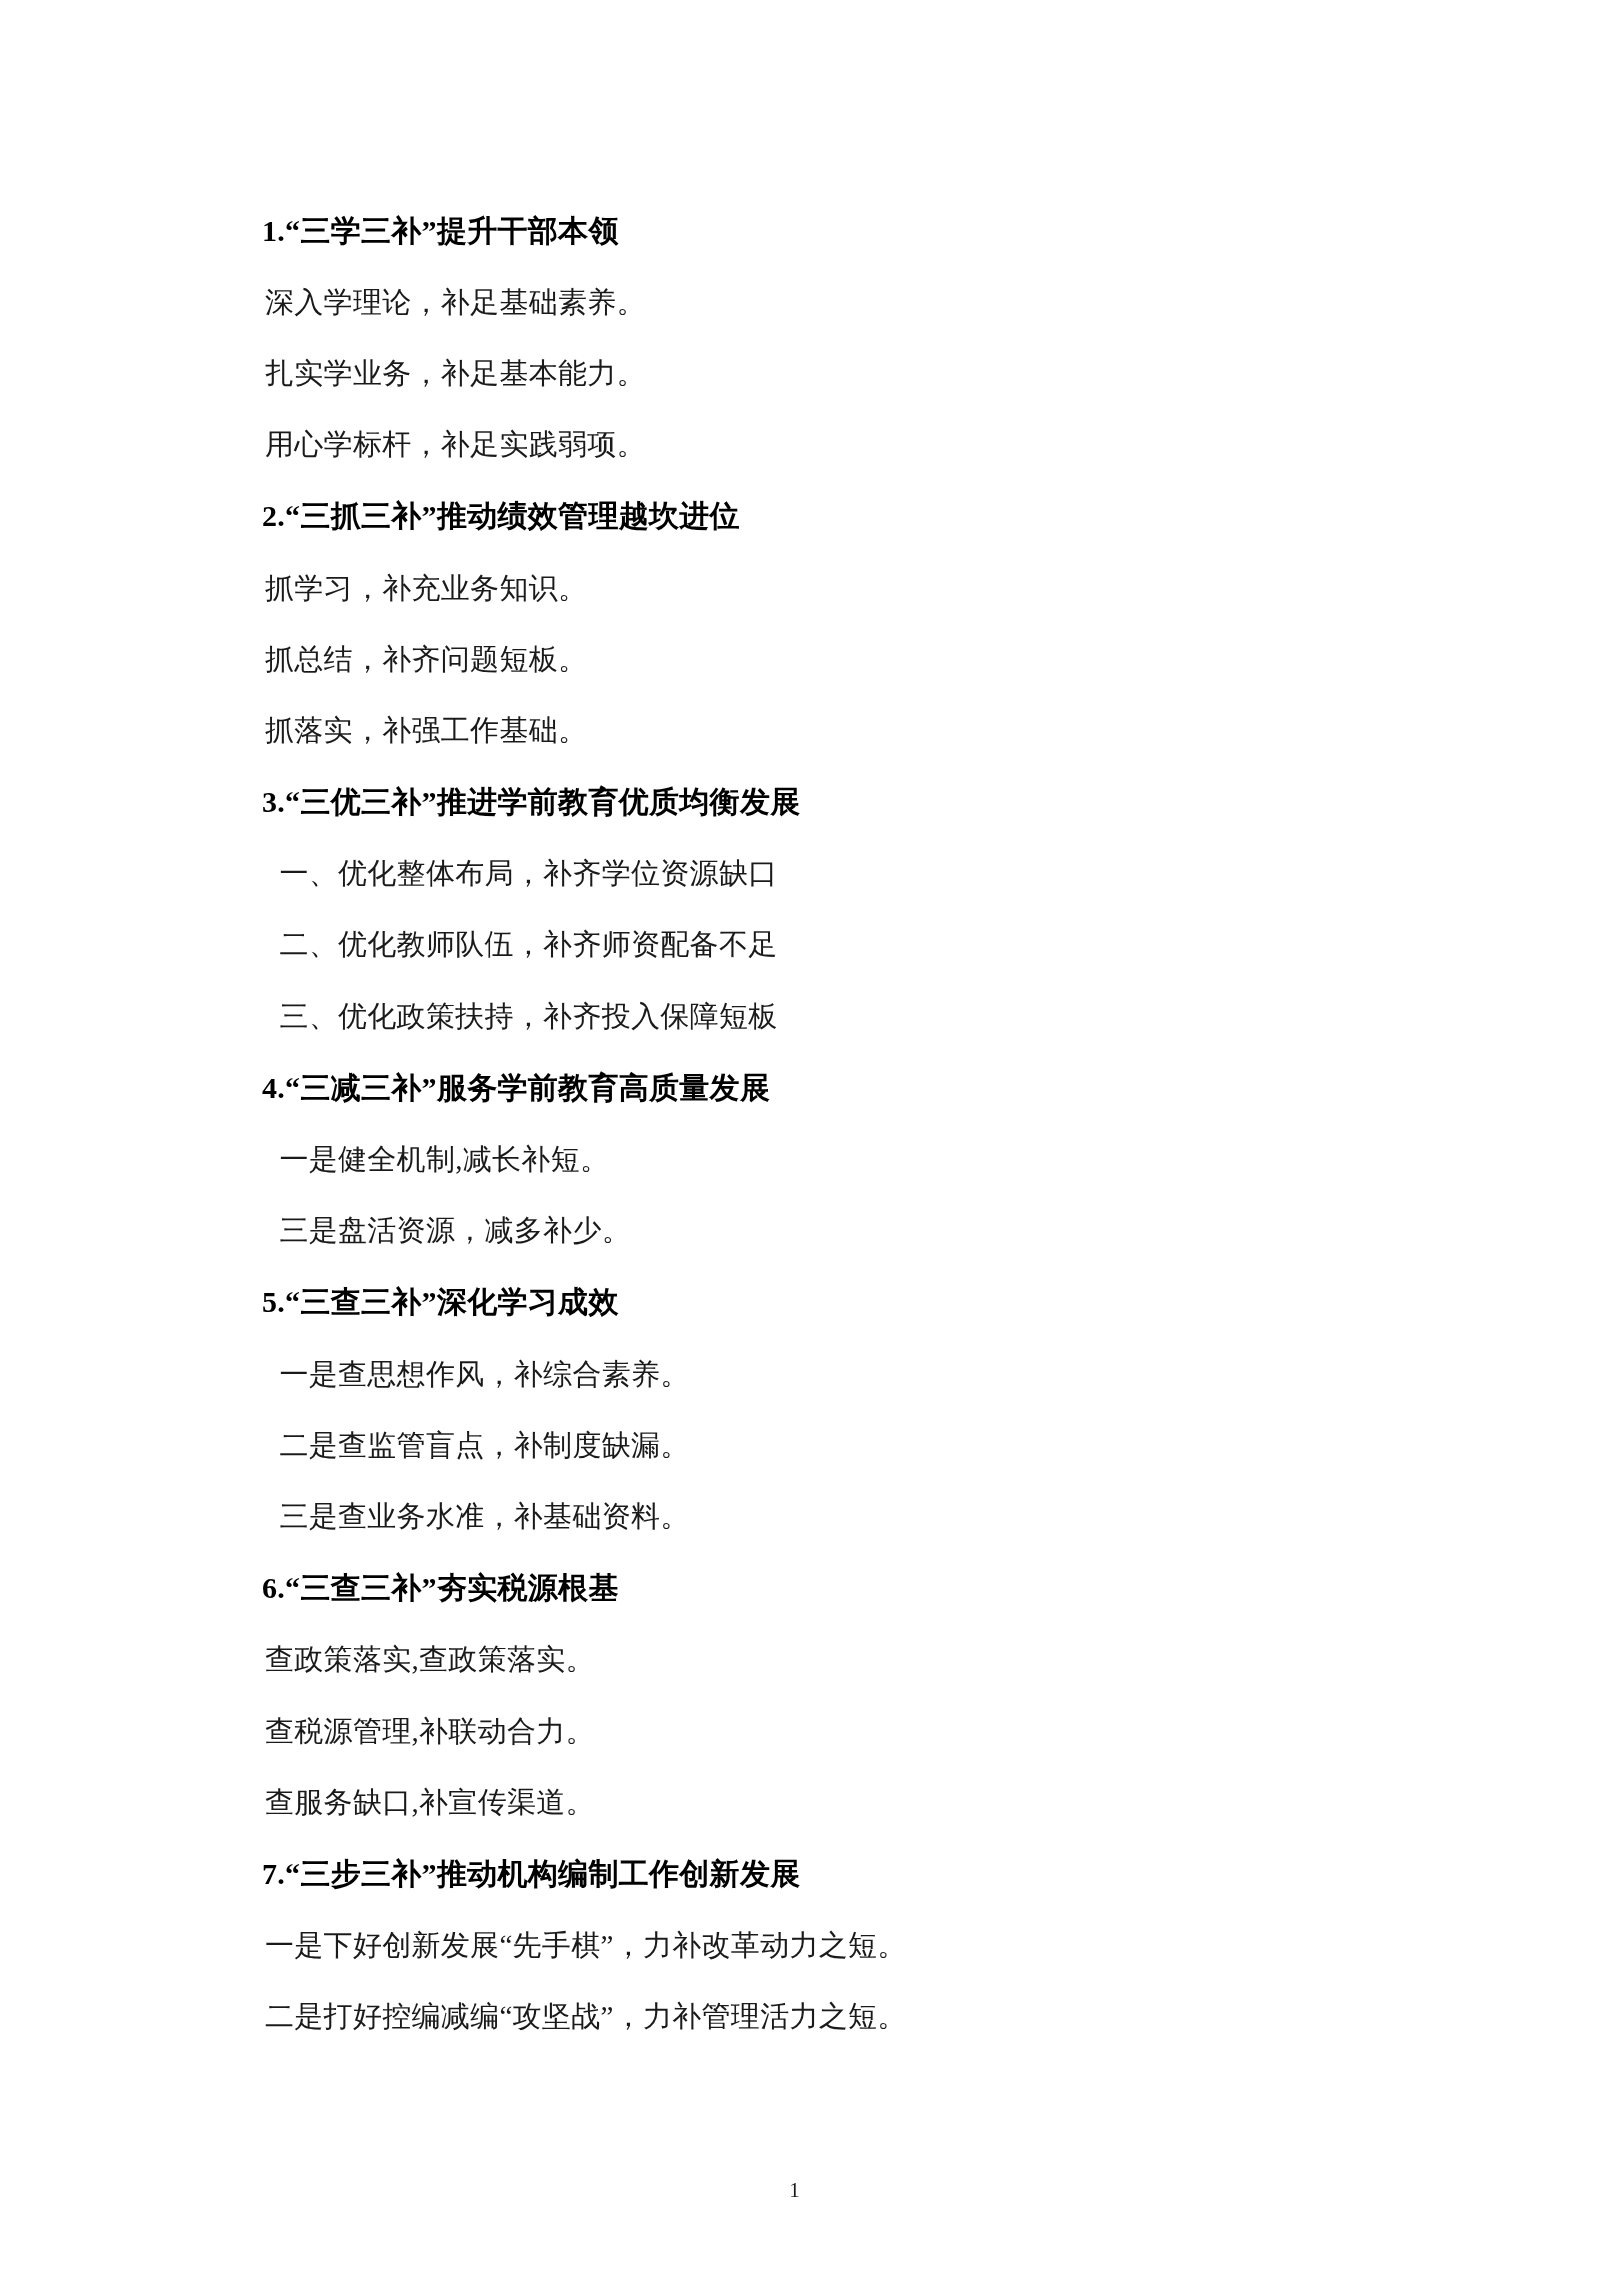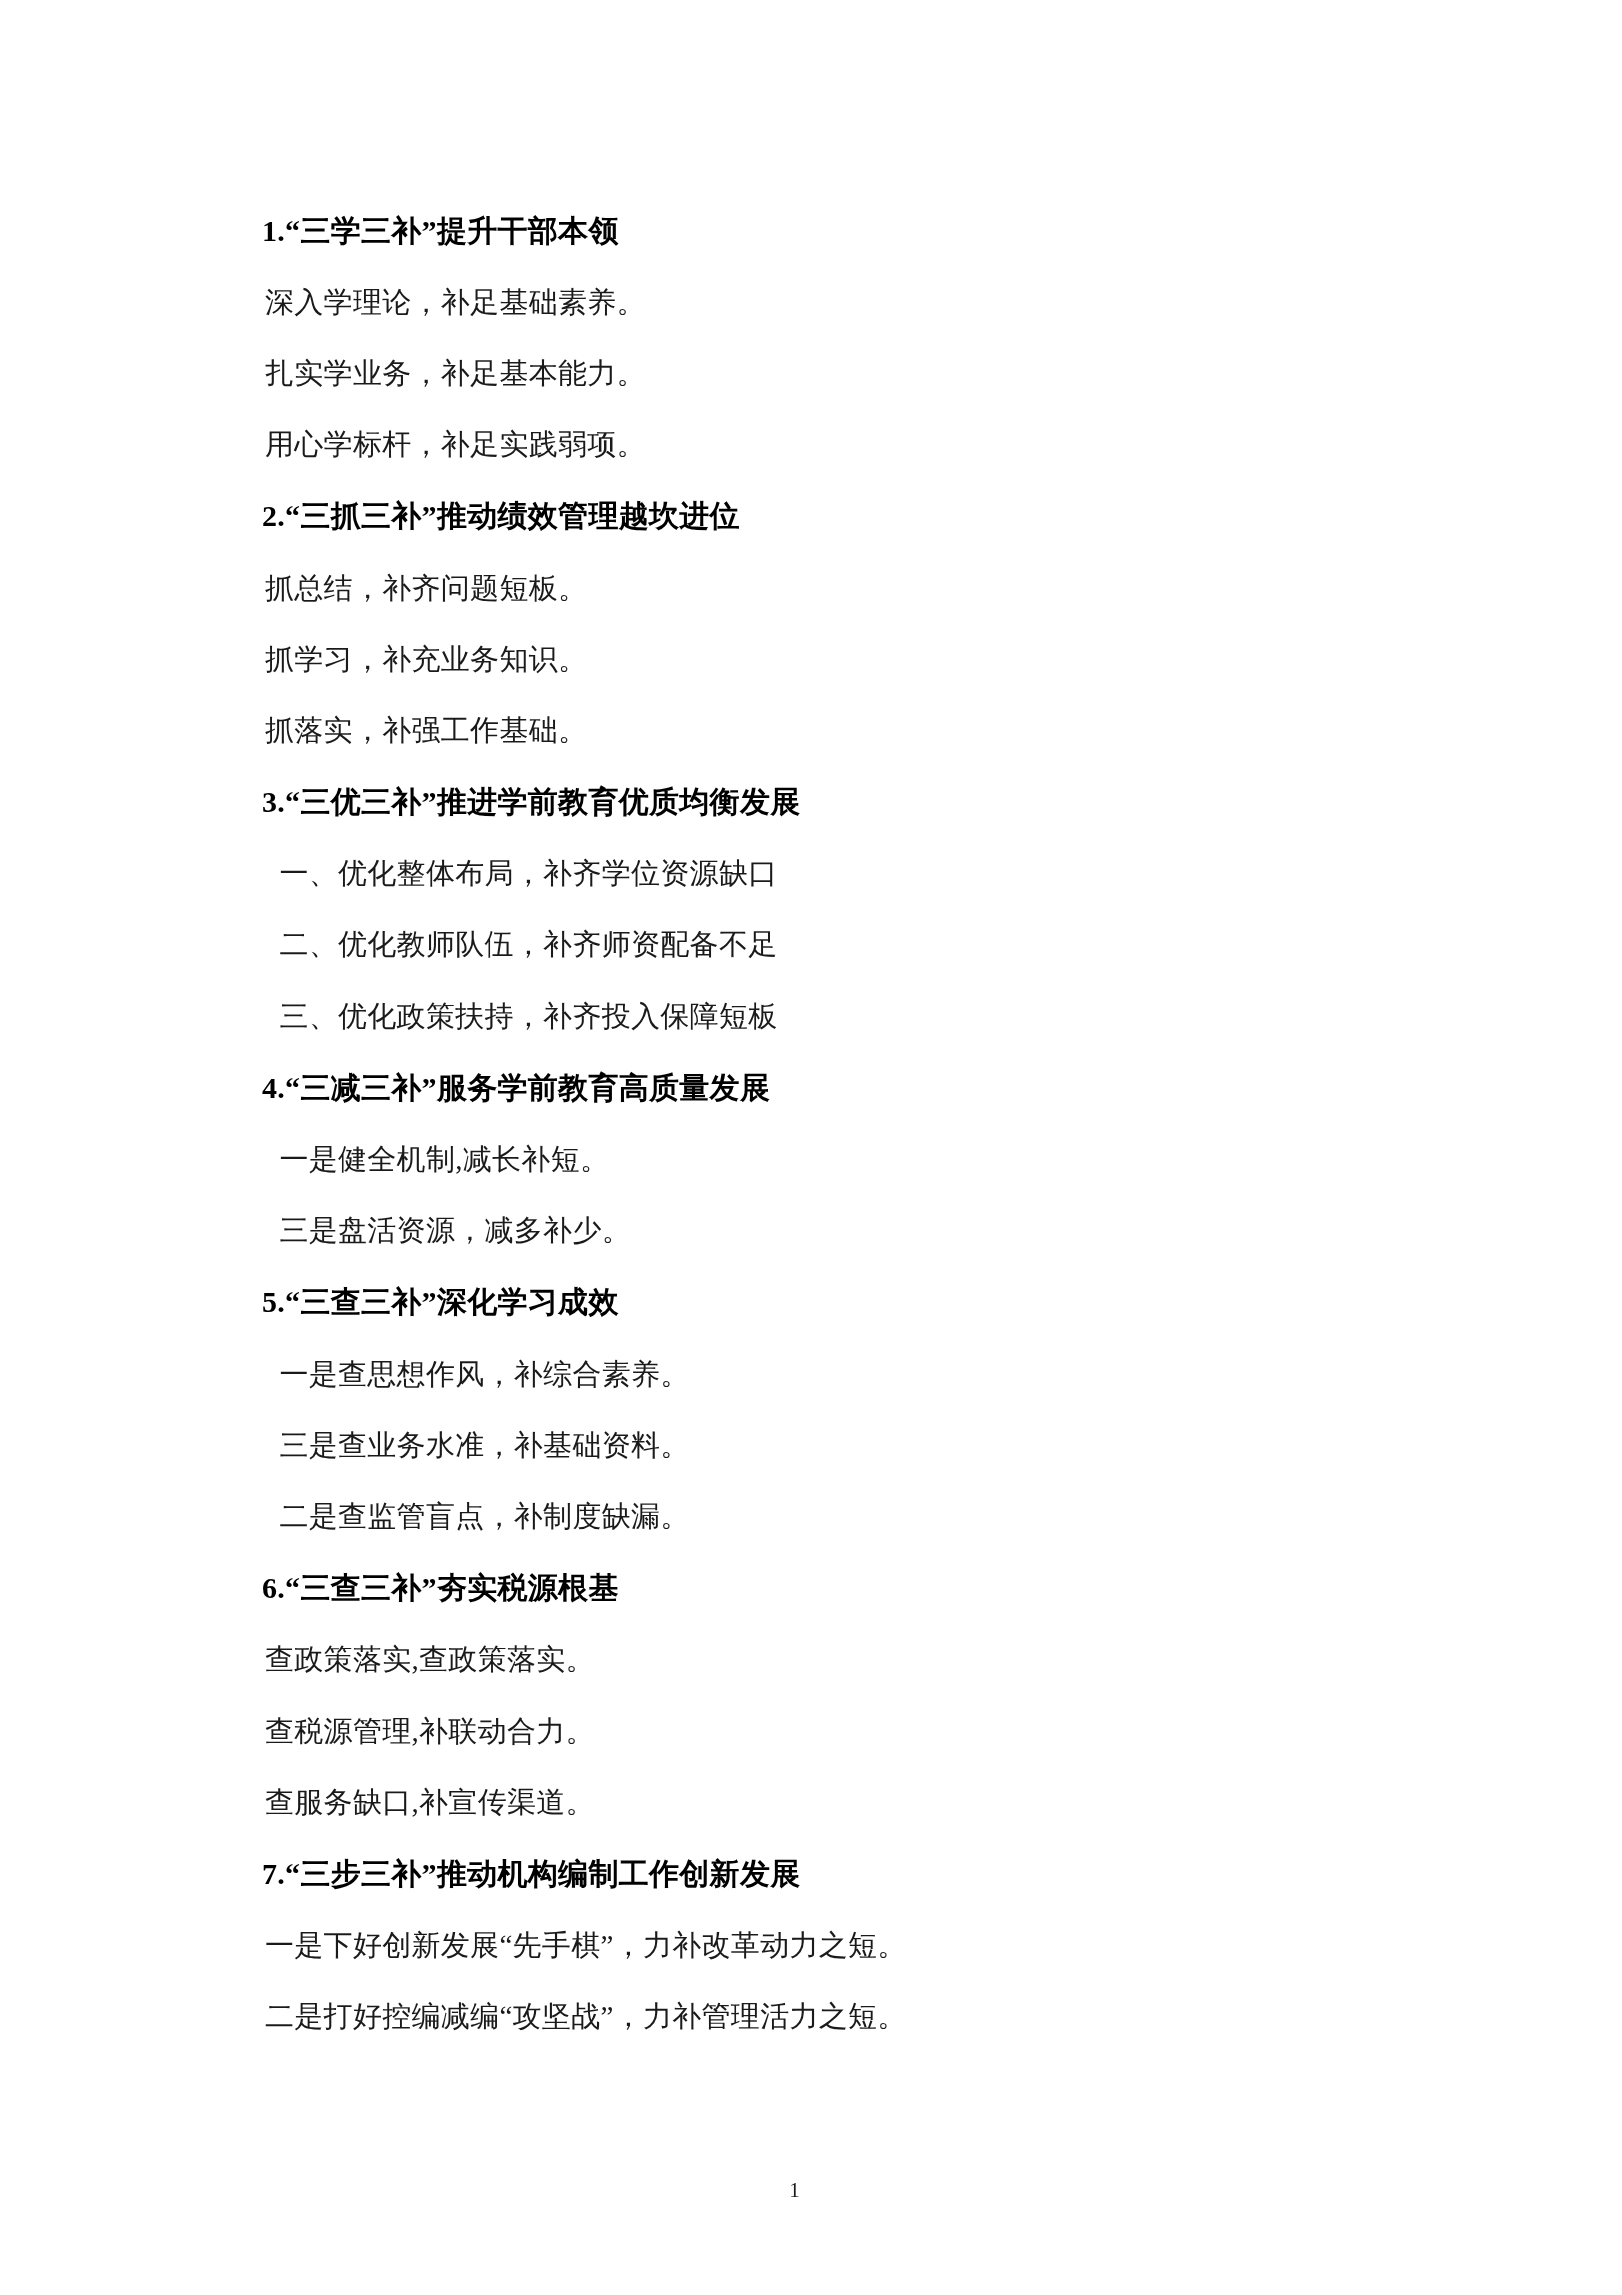--- a/index.html
+++ b/index.html
@@ -66,43 +66,43 @@
 
     <div class="section">
       <h2 class="section-heading">1.“三学三补”提升干部本领</h2>
       <p class="para">深入学理论，补足基础素养。</p>
       <p class="para">扎实学业务，补足基本能力。</p>
       <p class="para">用心学标杆，补足实践弱项。</p>
     </div>
 
     <div class="section">
       <h2 class="section-heading">2.“三抓三补”推动绩效管理越坎进位</h2>
+      <p class="para">抓学习，补充业务知识。</p>
       <p class="para">抓总结，补齐问题短板。</p>
-      <p class="para">抓学习，补充业务知识。</p>
       <p class="para">抓落实，补强工作基础。</p>
     </div>
 
     <div class="section">
       <h2 class="section-heading">3.“三优三补”推进学前教育优质均衡发展</h2>
       <p class="para indent">一、优化整体布局，补齐学位资源缺口</p>
       <p class="para indent">二、优化教师队伍，补齐师资配备不足</p>
       <p class="para indent">三、优化政策扶持，补齐投入保障短板</p>
     </div>
 
     <div class="section">
       <h2 class="section-heading">4.“三减三补”服务学前教育高质量发展</h2>
       <p class="para indent">一是健全机制,减长补短。</p>
       <p class="para indent">三是盘活资源，减多补少。</p>
     </div>
 
     <div class="section">
       <h2 class="section-heading">5.“三查三补”深化学习成效</h2>
       <p class="para indent">一是查思想作风，补综合素养。</p>
+      <p class="para indent">二是查监管盲点，补制度缺漏。</p>
       <p class="para indent">三是查业务水准，补基础资料。</p>
-      <p class="para indent">二是查监管盲点，补制度缺漏。</p>
     </div>
 
     <div class="section">
       <h2 class="section-heading">6.“三查三补”夯实税源根基</h2>
       <p class="para">查政策落实,查政策落实。</p>
       <p class="para">查税源管理,补联动合力。</p>
       <p class="para">查服务缺口,补宣传渠道。</p>
     </div>
 
     <div class="section">

